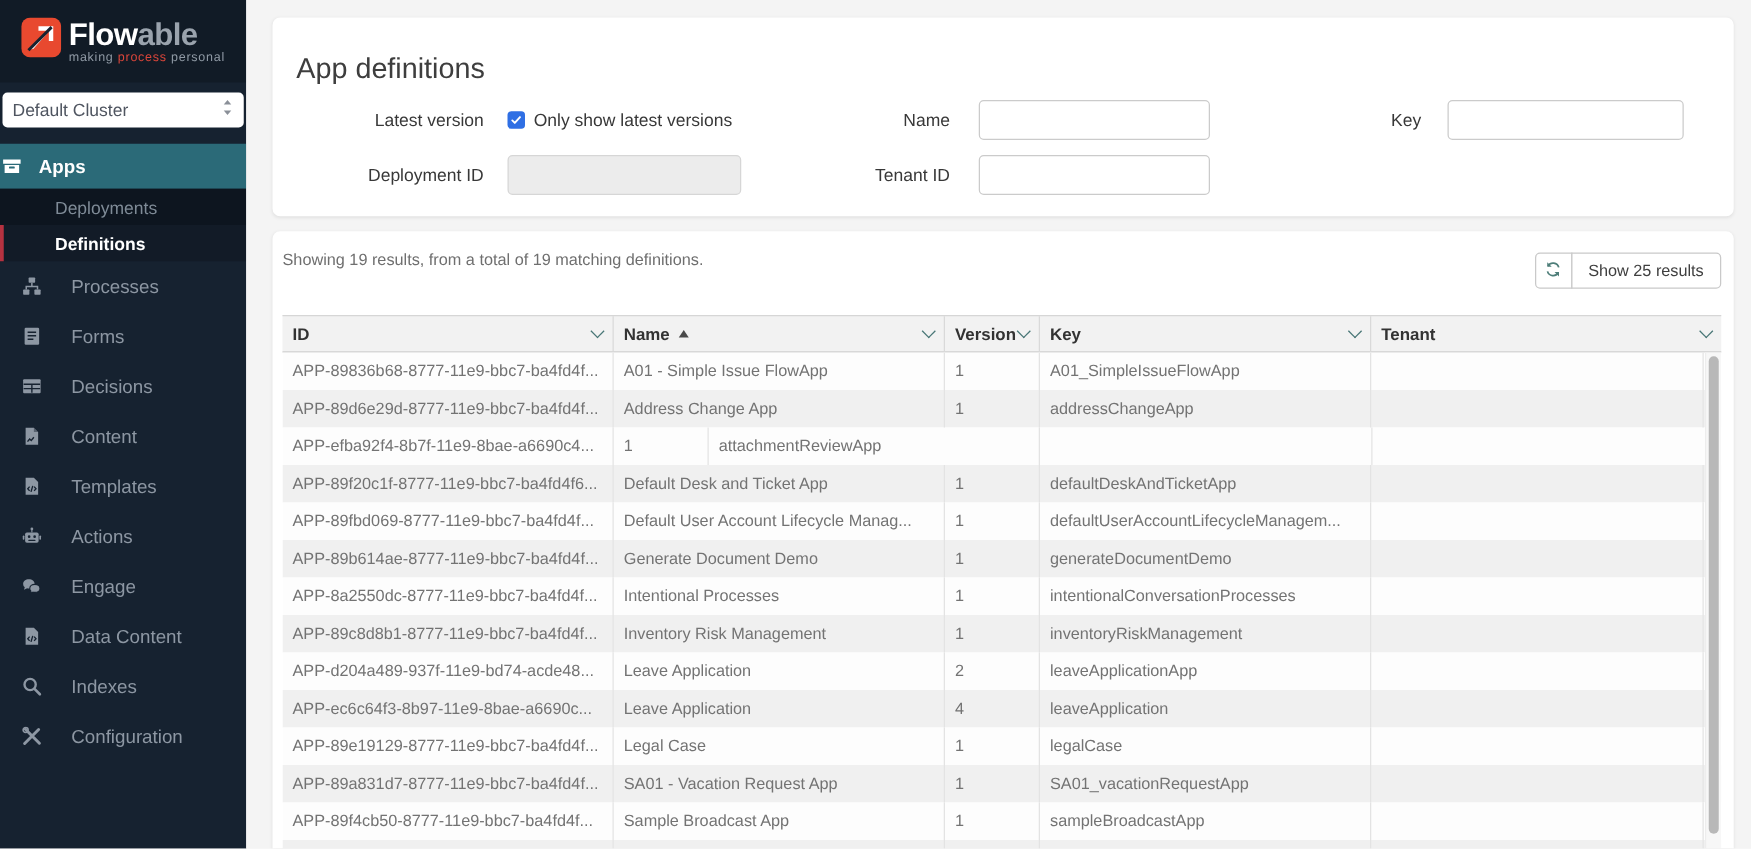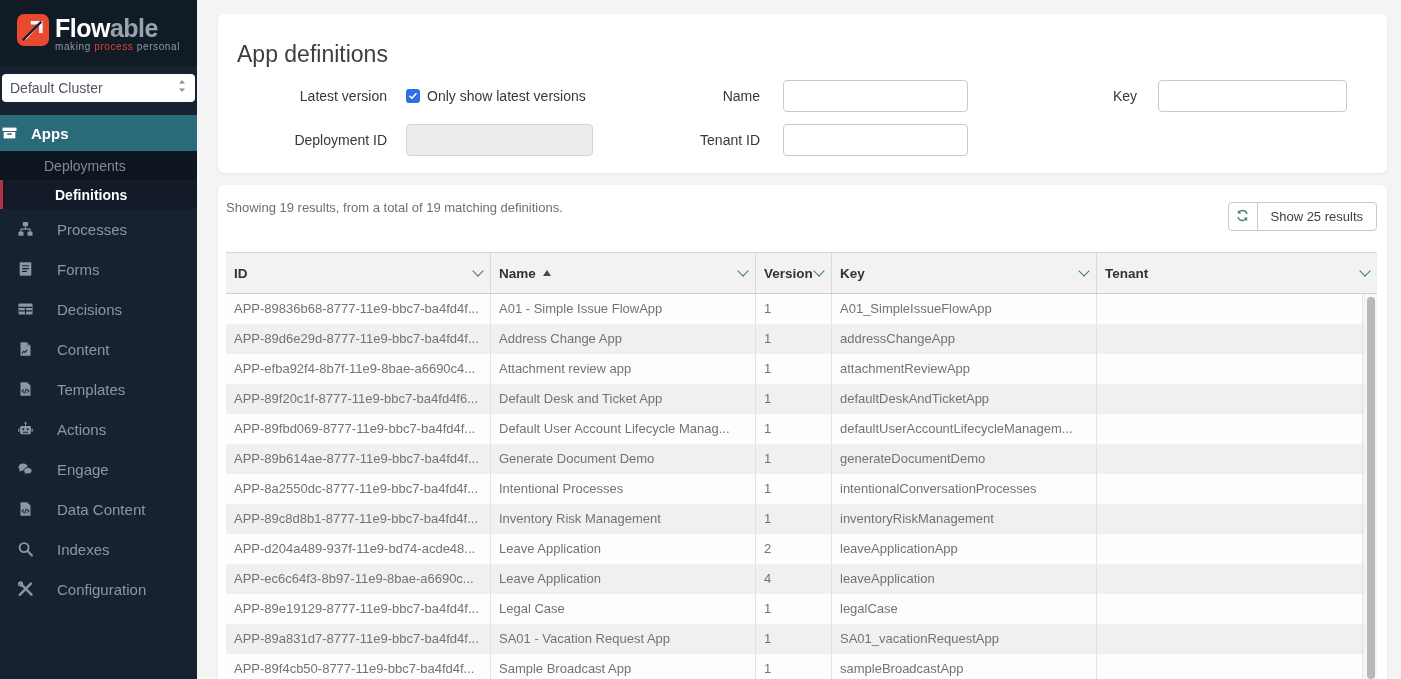--- a/index.html
+++ b/index.html
@@ -17,21 +17,21 @@
   .logo-tag{font-size:10px;letter-spacing:0.6px;color:#8f99a4;margin-top:0px;}
   .logo-tag .accent{color:#d9453a;}
   .cluster{position:absolute;left:2px;top:74px;width:193px;height:28px;background:#ffffff;border-radius:4px;
     display:flex;align-items:center;justify-content:space-between;padding:0 8px;box-sizing:border-box;cursor:pointer;}
   .cluster-label{font-size:14px;color:#4f5560;}
   .menu{position:absolute;left:0;top:102px;width:197px;}
   .item-apps{height:36px;margin-top:13px;background:#2b6a78;color:#ffffff;display:flex;align-items:center;gap:13px;
     font-size:15px;font-weight:bold;cursor:pointer;}
   .sub-item{display:flex;align-items:center;font-size:14px;cursor:pointer;box-sizing:border-box;}
   .sub-deployments{height:29px;background:#0d151f;color:#7f8b97;padding-left:44px;}
-  .sub-definitions{height:29px;background:#121b27;color:#ffffff;font-weight:bold;padding-left:52px;border-left:3px solid #b53240;}
+  .sub-definitions{height:29px;background:#121b27;color:#ffffff;font-weight:bold;padding-left:41px;border-left:3px solid #b53240;}
   .side-item{height:40px;display:flex;align-items:center;gap:23px;padding-left:16px;color:#8d97a3;font-size:15px;cursor:pointer;}
   .micon{width:18px;height:17px;flex:0 0 auto;display:flex;align-items:center;justify-content:center;}
   .micon svg{width:17px;height:16px;fill:currentColor;}
   .micon .cut{fill:#162230;}
   .item-apps .micon .cut{fill:#2b6a78;}
   .micon .cutstroke{stroke:#162230;stroke-width:1.1;fill:none;}
 
   
   .main{position:absolute;left:197px;top:0;width:1204px;height:679px;background:#f4f4f4;}
   .card{position:absolute;background:#ffffff;border-radius:6px;box-shadow:0 1px 3px rgba(0,0,0,0.08);}
@@ -50,21 +50,21 @@
 
   .summary{position:absolute;left:8px;top:15px;font-size:13px;color:#6f6f6f;}
   .btn-group{position:absolute;top:17px;right:10px;display:flex;}
   .btn{height:29px;background:#ffffff;border:1px solid #c9c9c9;box-sizing:border-box;display:flex;align-items:center;
     justify-content:center;font-size:13px;color:#3f3f3f;cursor:pointer;}
   .btn-refresh{width:30px;border-radius:4px 0 0 4px;color:#4e7e79;}
   .btn-refresh svg{width:15px;height:15px;}
   .btn-show{padding:0 13px;border-radius:0 4px 4px 0;margin-left:-1px;}
 
   .table{position:absolute;left:8px;top:67px;width:1151px;}
-  .thead{display:flex;height:42px;background:#f2f2f2;border-top:1px solid #d6d6d6;border-bottom:1px solid #cfcfcf;
+  .thead{display:flex;height:30px;background:#f2f2f2;border-top:1px solid #d6d6d6;border-bottom:1px solid #cfcfcf;
     box-sizing:border-box;align-items:center;font-size:13.5px;font-weight:bold;color:#333333;}
   .th{display:flex;align-items:center;height:100%;box-sizing:border-box;padding:0 8px;border-right:1px solid #d9d9d9;cursor:pointer;}
   .th:last-child{border-right:none;}
   .th .grow{flex:1;}
   .chev{width:7px;height:7px;border-right:1.6px solid #487676;border-bottom:1.6px solid #487676;
     transform:rotate(45deg);margin-top:-4px;flex:0 0 auto;cursor:pointer;}
   .sort-asc{width:0;height:0;border-left:4.5px solid transparent;border-right:4.5px solid transparent;
     border-bottom:6px solid #4a4a4a;margin-left:7px;flex:0 0 auto;}
   .c-id{width:265px;}.c-name{width:265px;}.c-ver{width:76px;}.c-key{width:265px;}
   .th.c-ten{flex:1;}
@@ -324,21 +324,20 @@
             </div>
             <div class="tr gray">
               <div class="td c-id">APP-89d6e29d-8777-11e9-bbc7-ba4fd4f...</div>
               <div class="td c-name">Address Change App</div>
               <div class="td c-ver">1</div>
               <div class="td c-key">addressChangeApp</div>
               <div class="td c-ten"></div>
             </div>
             <div class="tr white">
               <div class="td c-id">APP-efba92f4-8b7f-11e9-8bae-a6690c4...</div>
-              <div class="td c-name">Attachment review app</div>
               <div class="td c-ver">1</div>
               <div class="td c-key">attachmentReviewApp</div>
               <div class="td c-ten"></div>
             </div>
             <div class="tr gray">
               <div class="td c-id">APP-89f20c1f-8777-11e9-bbc7-ba4fd4f6...</div>
               <div class="td c-name">Default Desk and Ticket App</div>
               <div class="td c-ver">1</div>
               <div class="td c-key">defaultDeskAndTicketApp</div>
               <div class="td c-ten"></div>

